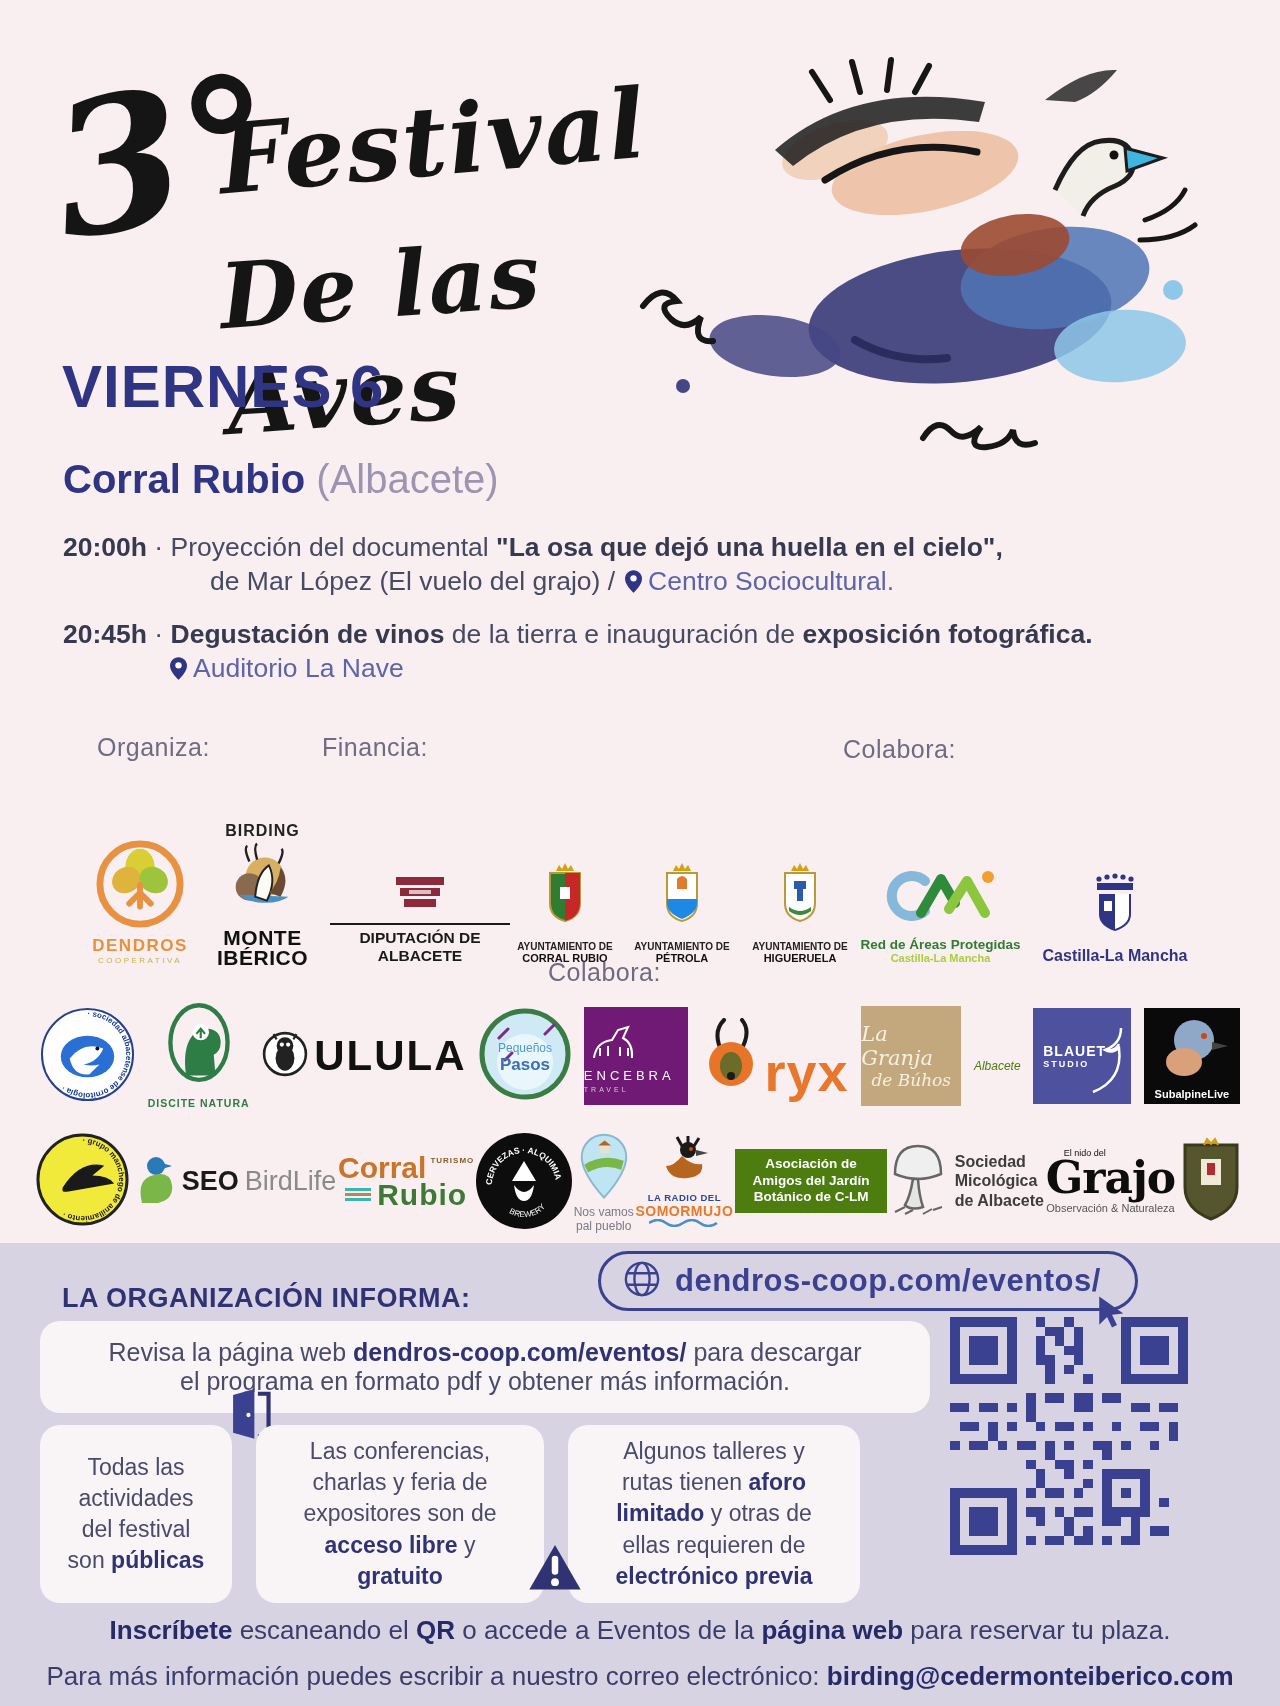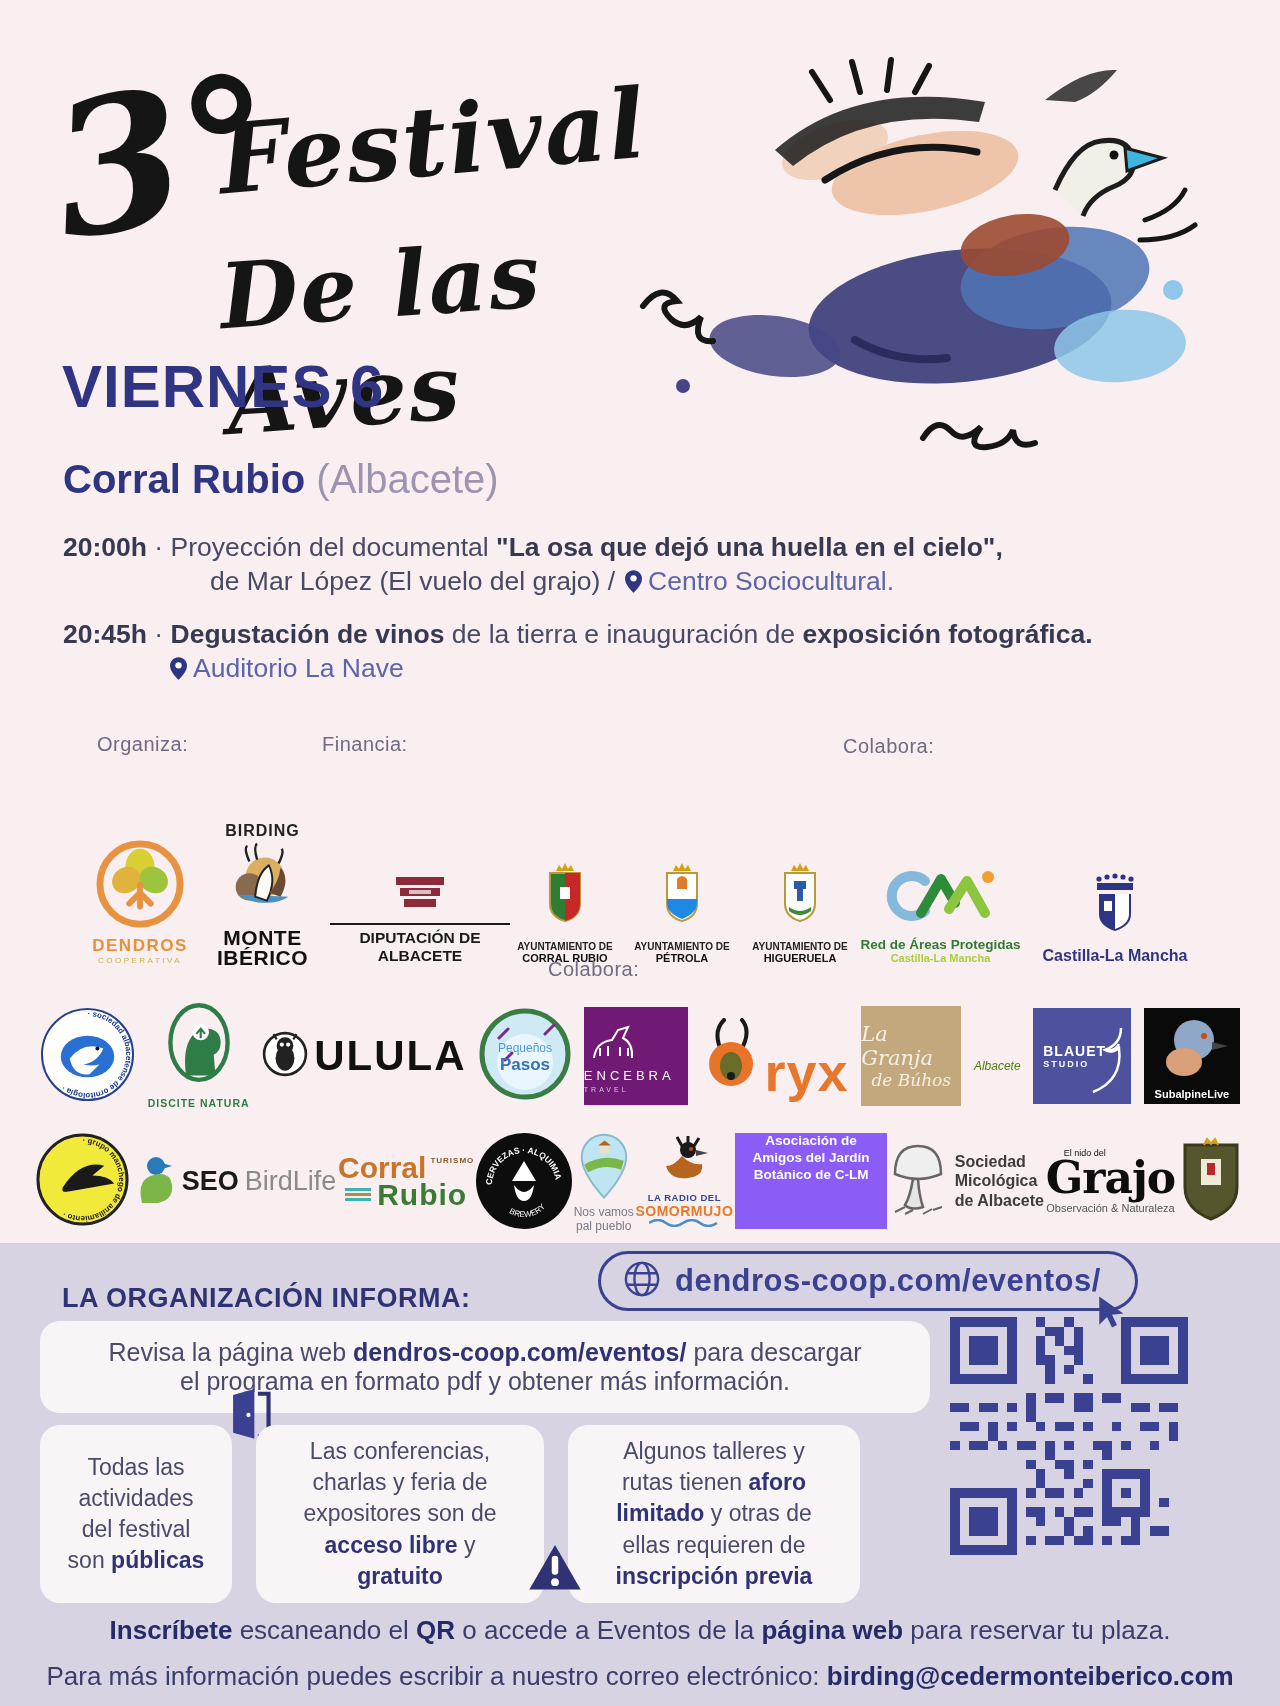--- a/index.html
+++ b/index.html
@@ -19,21 +19,21 @@
   .town-line{left:63px;top:425px;font-size:40px;margin-top:32px;}
   .town{color:#2f3582;font-weight:700;}
   .prov{color:#9c94b0;font-weight:400;}
   .sched{font-size:26.5px;color:#474a63;white-space:nowrap;}
   .time{font-weight:800;color:#363950;}
   .b{font-weight:800;color:#363950;}
   .loc{color:#5d64a8;}
   .pin{display:inline-block;width:17px;height:23px;vertical-align:-3px;margin:0 6px 0 10px;}
 
   
-  .sec-label{font-size:20px;color:#6f6b82;letter-spacing:.5px;}
+  .sec-label{font-size:25px;color:#6f6b82;letter-spacing:.5px;}
   .logo{display:flex;flex-direction:column;align-items:center;justify-content:flex-end;text-align:center;}
   .cap{line-height:1.15;}
 
   .dendros-l1{color:#e8903a;font-weight:800;font-size:17px;letter-spacing:1.5px;margin-top:4px;}
   .dendros-l2{color:#c8b24a;font-size:8px;letter-spacing:2.5px;}
   .bird-top{color:#222;font-weight:600;font-size:16px;letter-spacing:1px;margin-bottom:2px;}
   .bird-b{color:#111;font-weight:800;font-size:21px;letter-spacing:.5px;line-height:.95;}
   .dip-cap{color:#1a1a1a;font-weight:800;font-size:15.5px;margin-top:6px;border-top:2px solid #1a1a1a;padding-top:4px;}
   .ayto-cap1{font-size:10px;color:#222;font-weight:600;margin-top:8px;text-align:center;}
   .ayto-cap2{font-size:11px;color:#111;font-weight:800;}
@@ -71,21 +71,21 @@
   .ct-tag{color:#8a5a2a;font-size:8px;font-weight:700;letter-spacing:1px;margin-top:2px;}
   .ct-bot{display:flex;align-items:center;gap:6px;}
   .ct-waves{display:inline-block;width:26px;height:14px;background:
      linear-gradient(#3ab5b0 0 3px,transparent 3px 5px,#b58a4a 5px 8px,transparent 8px 10px,#3ab5b0 10px 13px,transparent 13px);}
   .ct-rubio{color:#3d7a35;font-weight:800;font-size:30px;line-height:.9;letter-spacing:1px;}
   .alq{width:96px;height:96px;border-radius:50%;background:#0d0d0d;position:relative;}
   .pueblo-cap{color:#7a7a88;font-size:12px;line-height:1.15;margin-top:3px;}
   .som{display:flex;flex-direction:column;align-items:center;}
   .som-l1{color:#2a4a8c;font-weight:700;font-size:9.5px;letter-spacing:.5px;}
   .som-l2{color:#e87a2a;font-weight:800;font-size:14px;letter-spacing:.5px;}
-  .jardin{width:152px;height:96px;background:#8b5cf6;display:flex;flex-direction:column;align-items:center;justify-content:flex-start;}
+  .jardin{width:152px;height:64px;background:#4d7c0f;display:flex;flex-direction:column;align-items:center;justify-content:center;}
   .jardin span{color:#fff;font-weight:700;font-size:13.5px;line-height:1.25;}
   .mico{display:flex;align-items:center;gap:8px;}
   .mico-txt span{display:block;color:#3d3d3d;font-weight:800;font-size:16px;line-height:1.2;text-align:left;}
   .grajo{display:flex;flex-direction:column;align-items:center;}
   .grajo-small{font-size:9px;color:#111;align-self:flex-start;margin-left:18px;}
   .grajo-big{font-family:"DejaVu Serif",serif;font-weight:900;font-size:44px;color:#0d0d0d;line-height:.9;letter-spacing:-1px;}
   .grajo-sub{font-size:11px;color:#555;margin-top:4px;}
 
   
   .panel{left:0;top:1243px;width:1280px;height:463px;background:#d8d3e3;}
@@ -529,21 +529,21 @@
       <span>expositores son de</span>
       <span><span class="b">acceso libre</span><span> y</span></span>
       <span class="b">gratuito</span>
     </div>
 
     <div class="abs ibox box3">
       <span>Algunos talleres y</span>
       <span><span>rutas tienen </span><span class="b">aforo</span></span>
       <span><span class="b">limitado</span><span> y otras de</span></span>
       <span>ellas requieren de</span>
-      <span class="b">inscripción previa</span>
+      <span class="b">electrónico previa</span>
     </div>
 
     <span class="abs warn">
       <svg width="54" height="50" viewBox="0 0 40 36">
         <path d="M20 1 L39 34 H1 Z" fill="#2f3374"></path>
         <rect x="17.6" y="9" width="4.8" height="14" rx="2.4" fill="#fff"></rect>
         <circle cx="20" cy="28.5" r="2.9" fill="#fff"></circle>
       </svg>
     </span>
 

